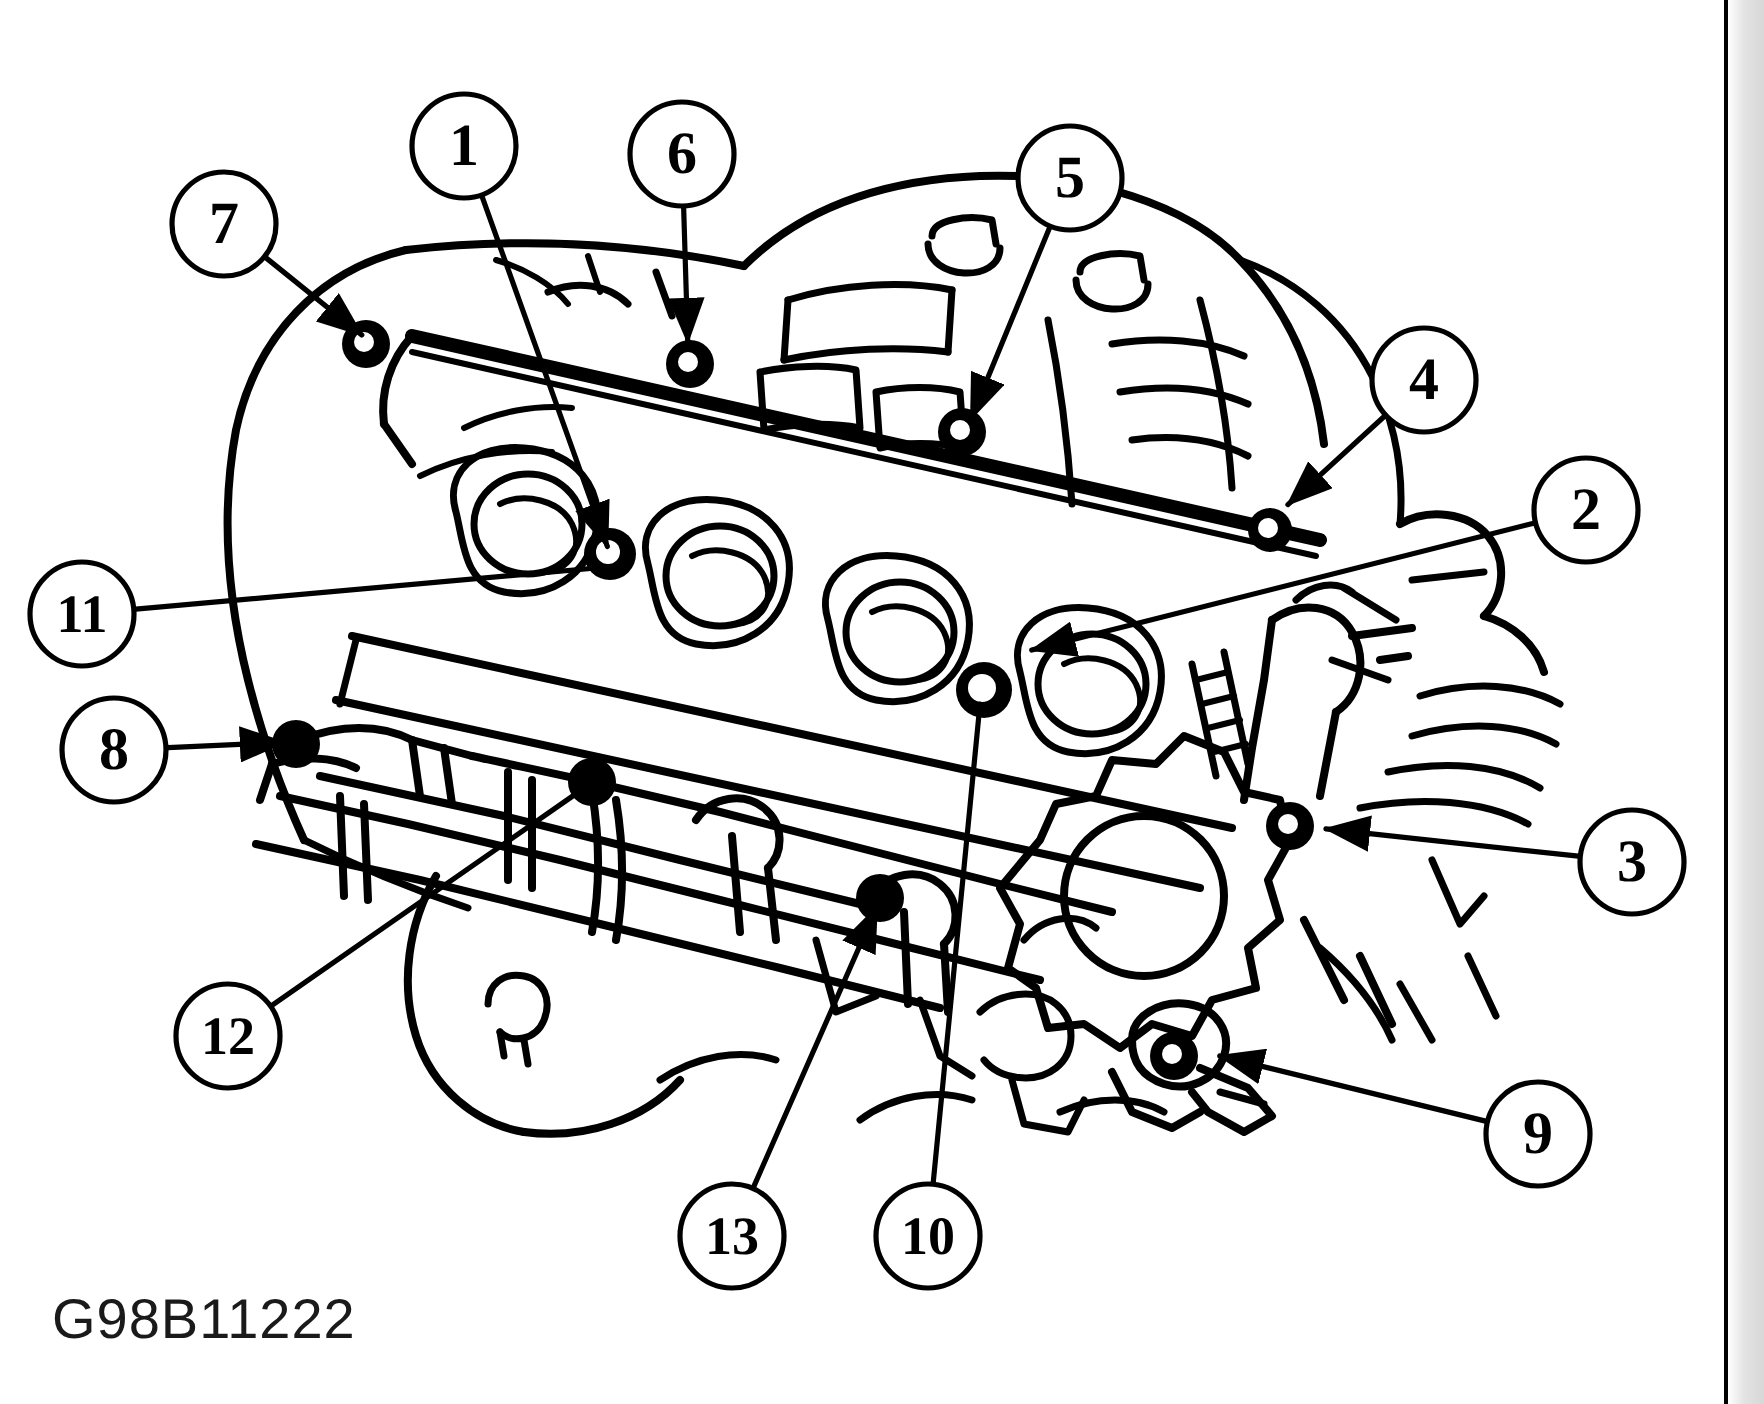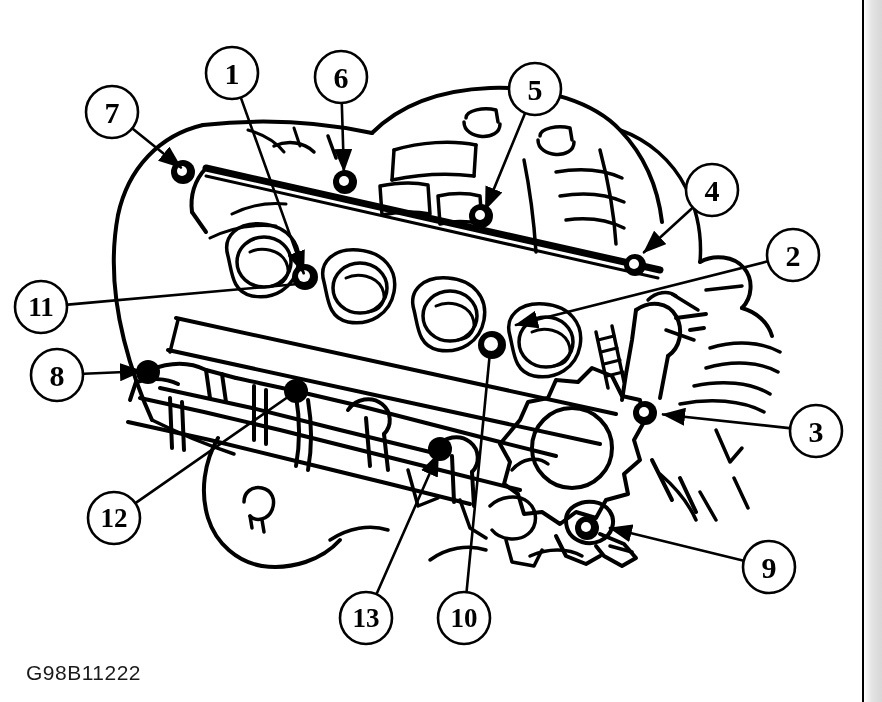--- a/index.html
+++ b/index.html
@@ -38,25 +38,24 @@
     top: 0;
     left: 0;
     width: 882px;
     height: 702px;
   }
   #caption {
     position: absolute;
     left: 26px;
     top: 644px;
     font-family: "Liberation Sans", sans-serif;
-    font-size: 21px;
+    font-size: 28px;
     letter-spacing: 0.5px;
     color: #1a1a1a;
     white-space: nowrap;
-    margin-top: 17px;
   }
   .callout-num {
     font-family: "Liberation Serif", serif;
     font-weight: bold;
     font-size: 30px;
     fill: #000000;
   }
   .callout-num.two-digit {
     font-size: 27px;
   }

